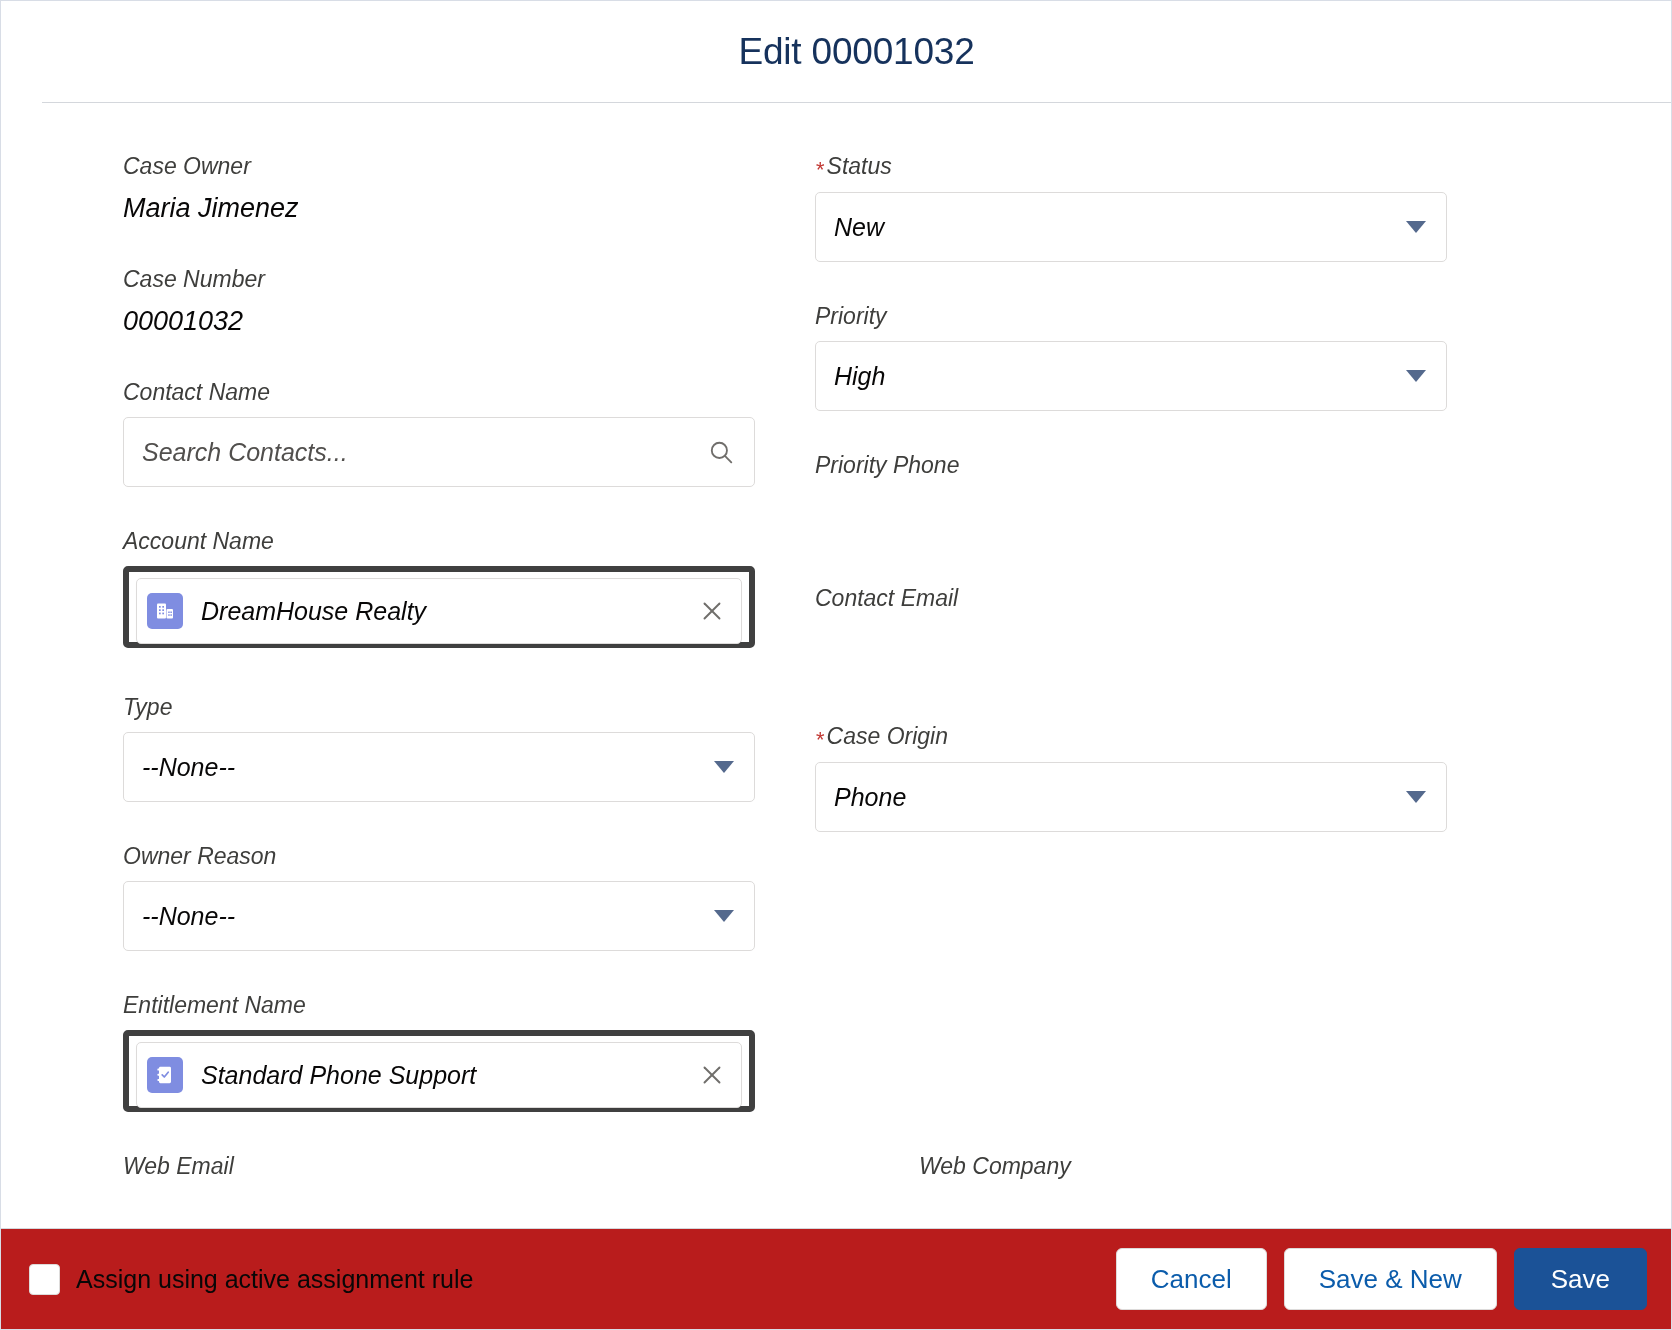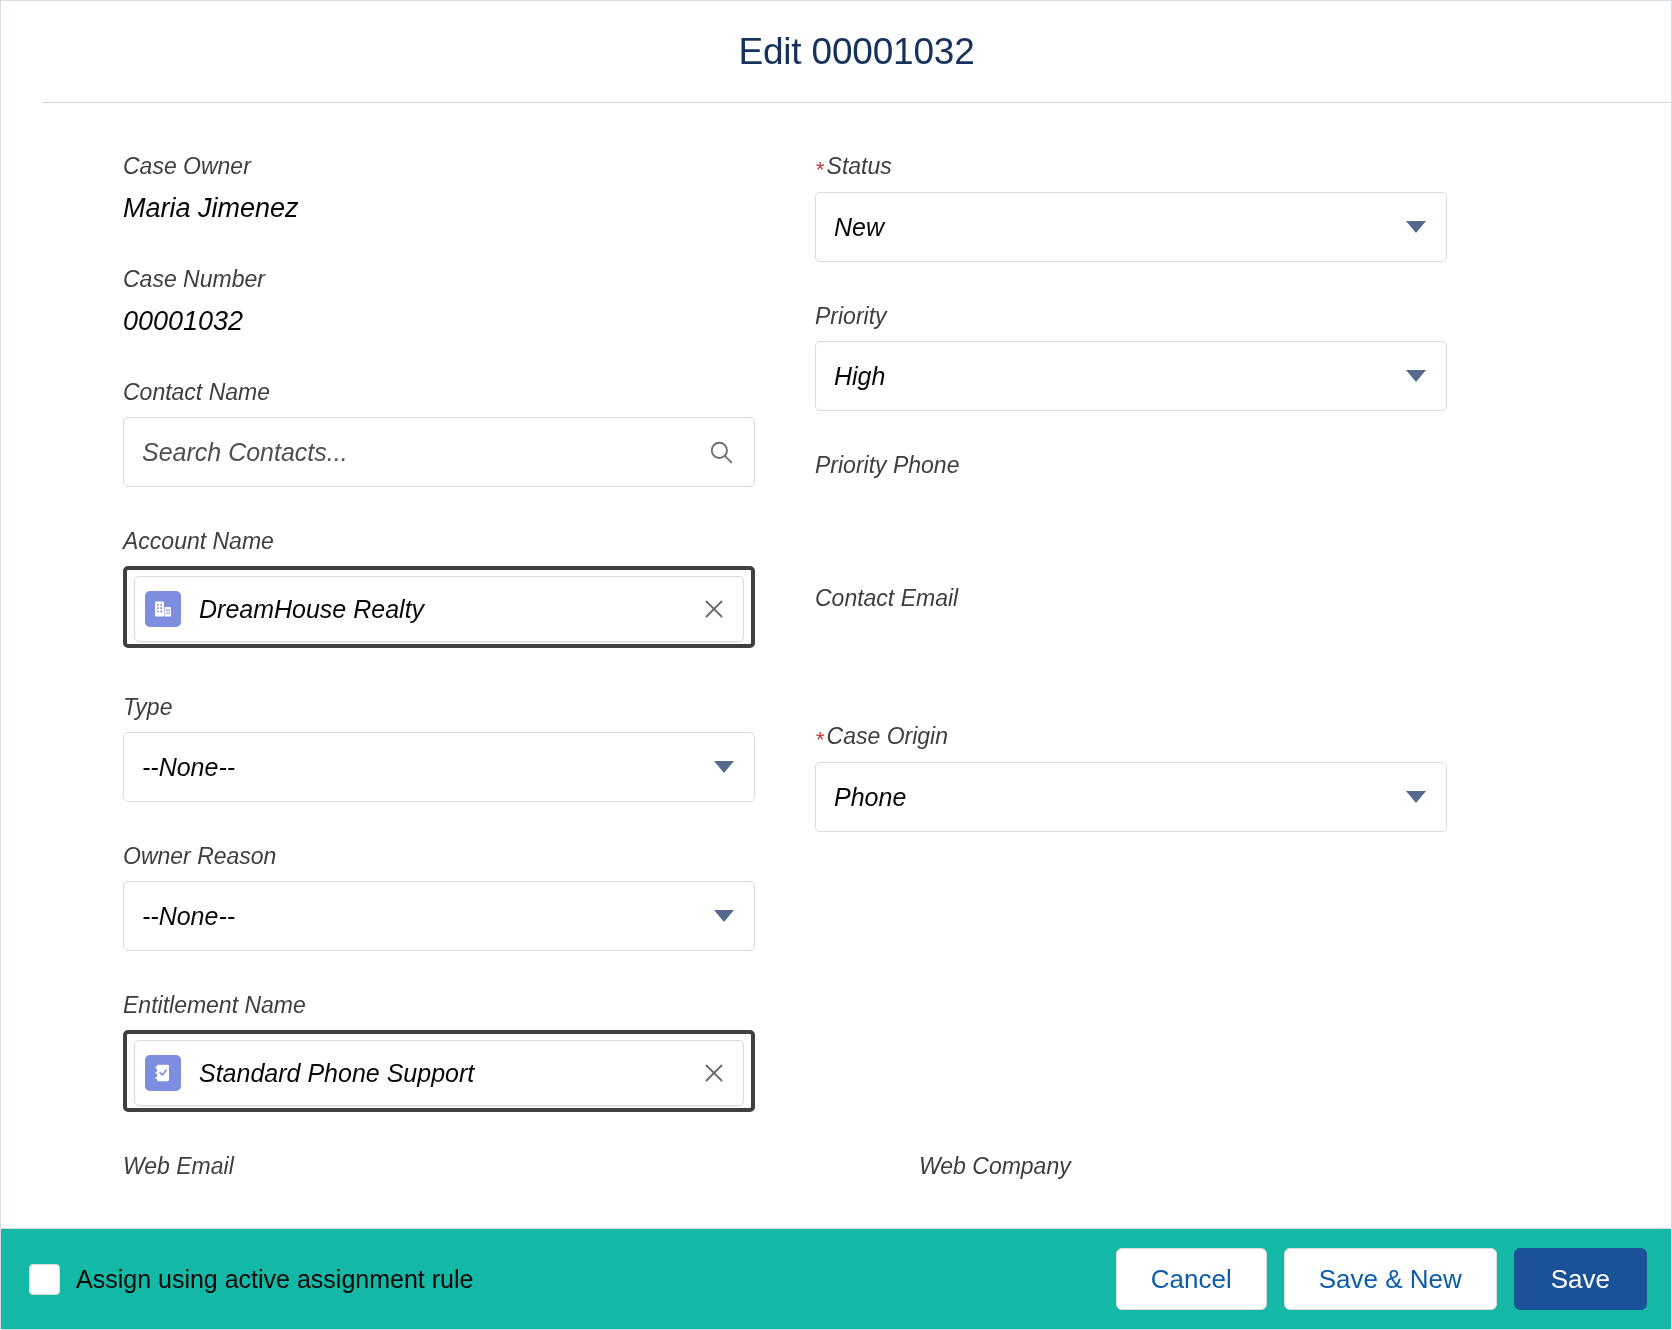--- a/index.html
+++ b/index.html
@@ -129,21 +129,21 @@
     right: 20px;
     top: 50%;
     transform: translateY(-50%);
     width: 26px; height: 26px;
   }
   .search-icon svg { display:block; width:26px; height:26px; }
 
   
   .pill-box {
     height: 82px;
-    border: 4px solid #404040;
+    border: 6px solid #404040;
     border-radius: 5px;
     background: #ffffff;
     padding: 6px 7px;
   }
   .pill {
     height: 66px;
     border: 1px solid #dddbda;
     border-radius: 5px;
     background: #ffffff;
     display: flex;
@@ -191,21 +191,21 @@
   .cutoff-label {
     font-size: 23px;
     line-height: 30px;
     color: #3e3e3c;
   }
 
   
   .modal-footer {
     flex: 0 0 101px;
     height: 101px;
-    background: #14b8a6;
+    background: #b91c1c;
     border-top: 1px solid #d4d7dc;
     display: flex;
     align-items: center;
     padding: 0 24px 0 28px;
   }
   .footer-left {
     display: flex;
     align-items: center;
     gap: 30px;
     flex: 1 1 auto;

